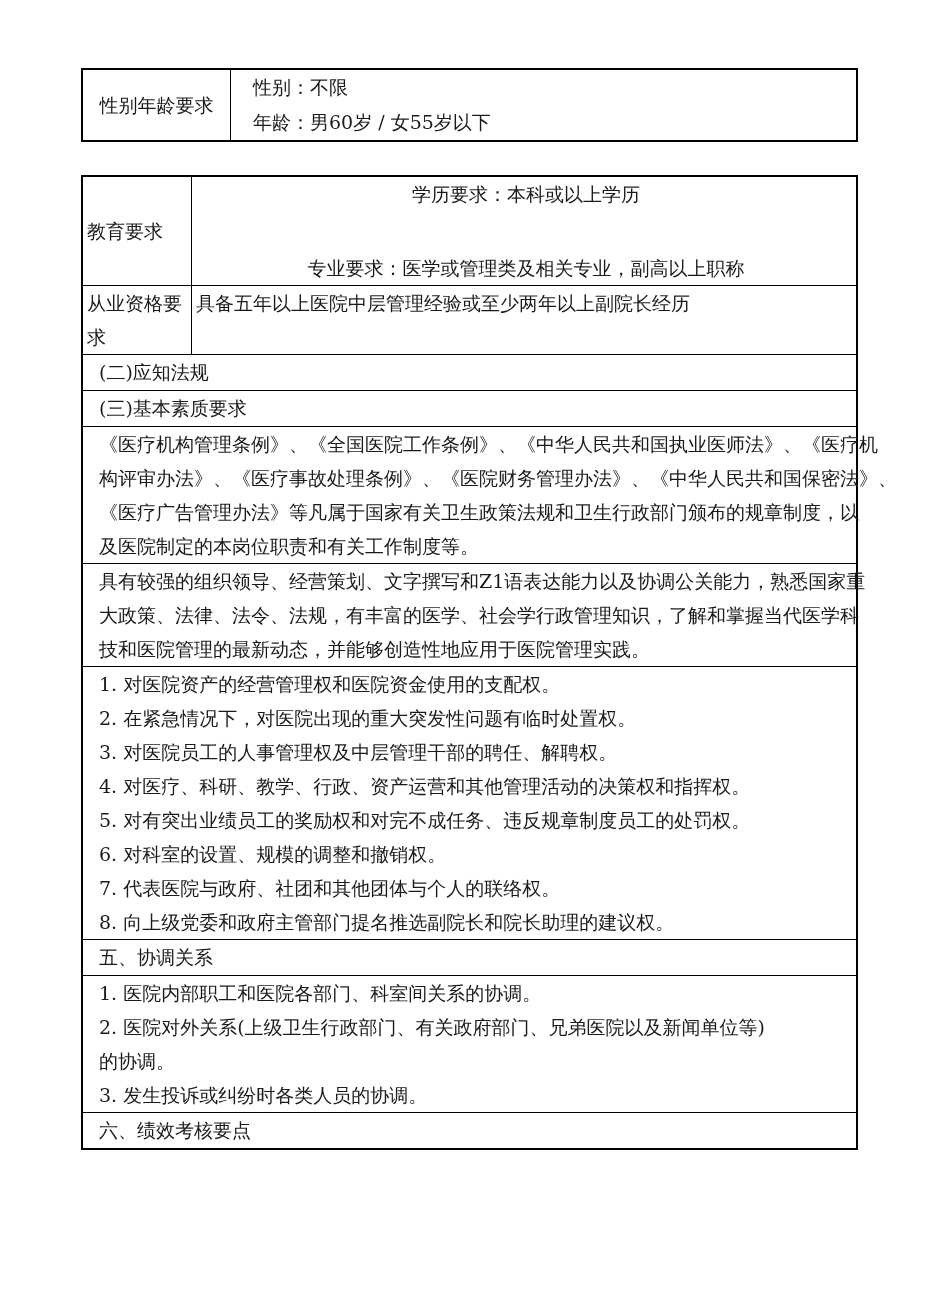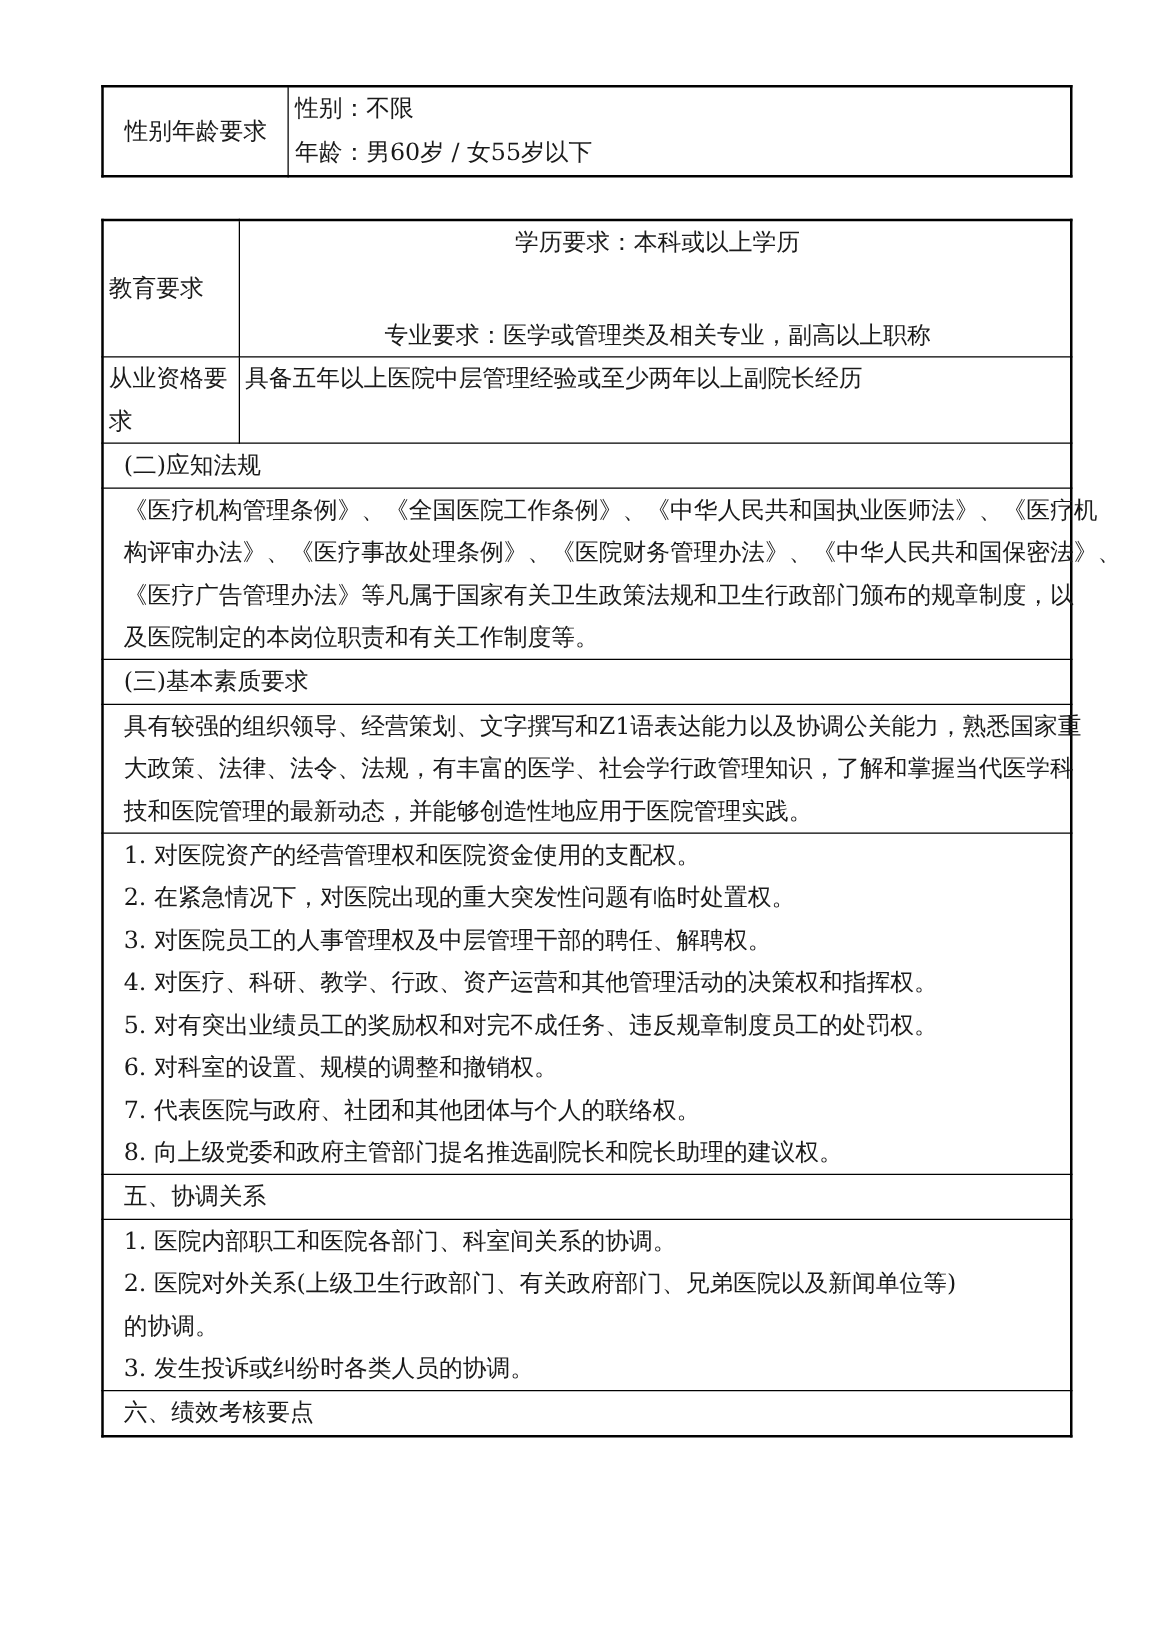--- a/index.html
+++ b/index.html
@@ -49,21 +49,21 @@
     width: 777px;
     height: 74px;
   }
   #table-gender-age td.label {
     width: 147px;
     text-align: center;
     vertical-align: middle;
     font-size: 19px;
   }
   #table-gender-age td.value {
-    padding-left: 5px;
+    padding-left: 22px;
     vertical-align: middle;
   }
   #table-gender-age td.value .line {
     line-height: 35px;
     height: 35px;
   }
 
   
   #table-main {
     left: 81px;
@@ -164,31 +164,31 @@
       </td>
     </tr>
 
     <tr>
       <td class="fullwide section-head" colspan="2">
         <span class="txt">(二)应知法规</span>
       </td>
     </tr>
 
     <tr>
+      <td class="fullwide section-head" colspan="2">
+        <span class="txt">(三)基本素质要求</span>
+      </td>
+    </tr>
+
+    <tr>
       <td class="fullwide para" colspan="2">
         <div class="line">《医疗机构管理条例》、《全国医院工作条例》、《中华人民共和国执业医师法》、《医疗机</div>
         <div class="line">构评审办法》、《医疗事故处理条例》、《医院财务管理办法》、《中华人民共和国保密法》、</div>
         <div class="line">《医疗广告管理办法》等凡属于国家有关卫生政策法规和卫生行政部门颁布的规章制度，以</div>
         <div class="line">及医院制定的本岗位职责和有关工作制度等。</div>
-      </td>
-    </tr>
-
-    <tr>
-      <td class="fullwide section-head" colspan="2">
-        <span class="txt">(三)基本素质要求</span>
       </td>
     </tr>
     <tr>
       <td class="fullwide para" colspan="2">
         <div class="line">具有较强的组织领导、经营策划、文字撰写和Z1语表达能力以及协调公关能力，熟悉国家重</div>
         <div class="line">大政策、法律、法令、法规，有丰富的医学、社会学行政管理知识，了解和掌握当代医学科</div>
         <div class="line">技和医院管理的最新动态，并能够创造性地应用于医院管理实践。</div>
       </td>
     </tr>
 

